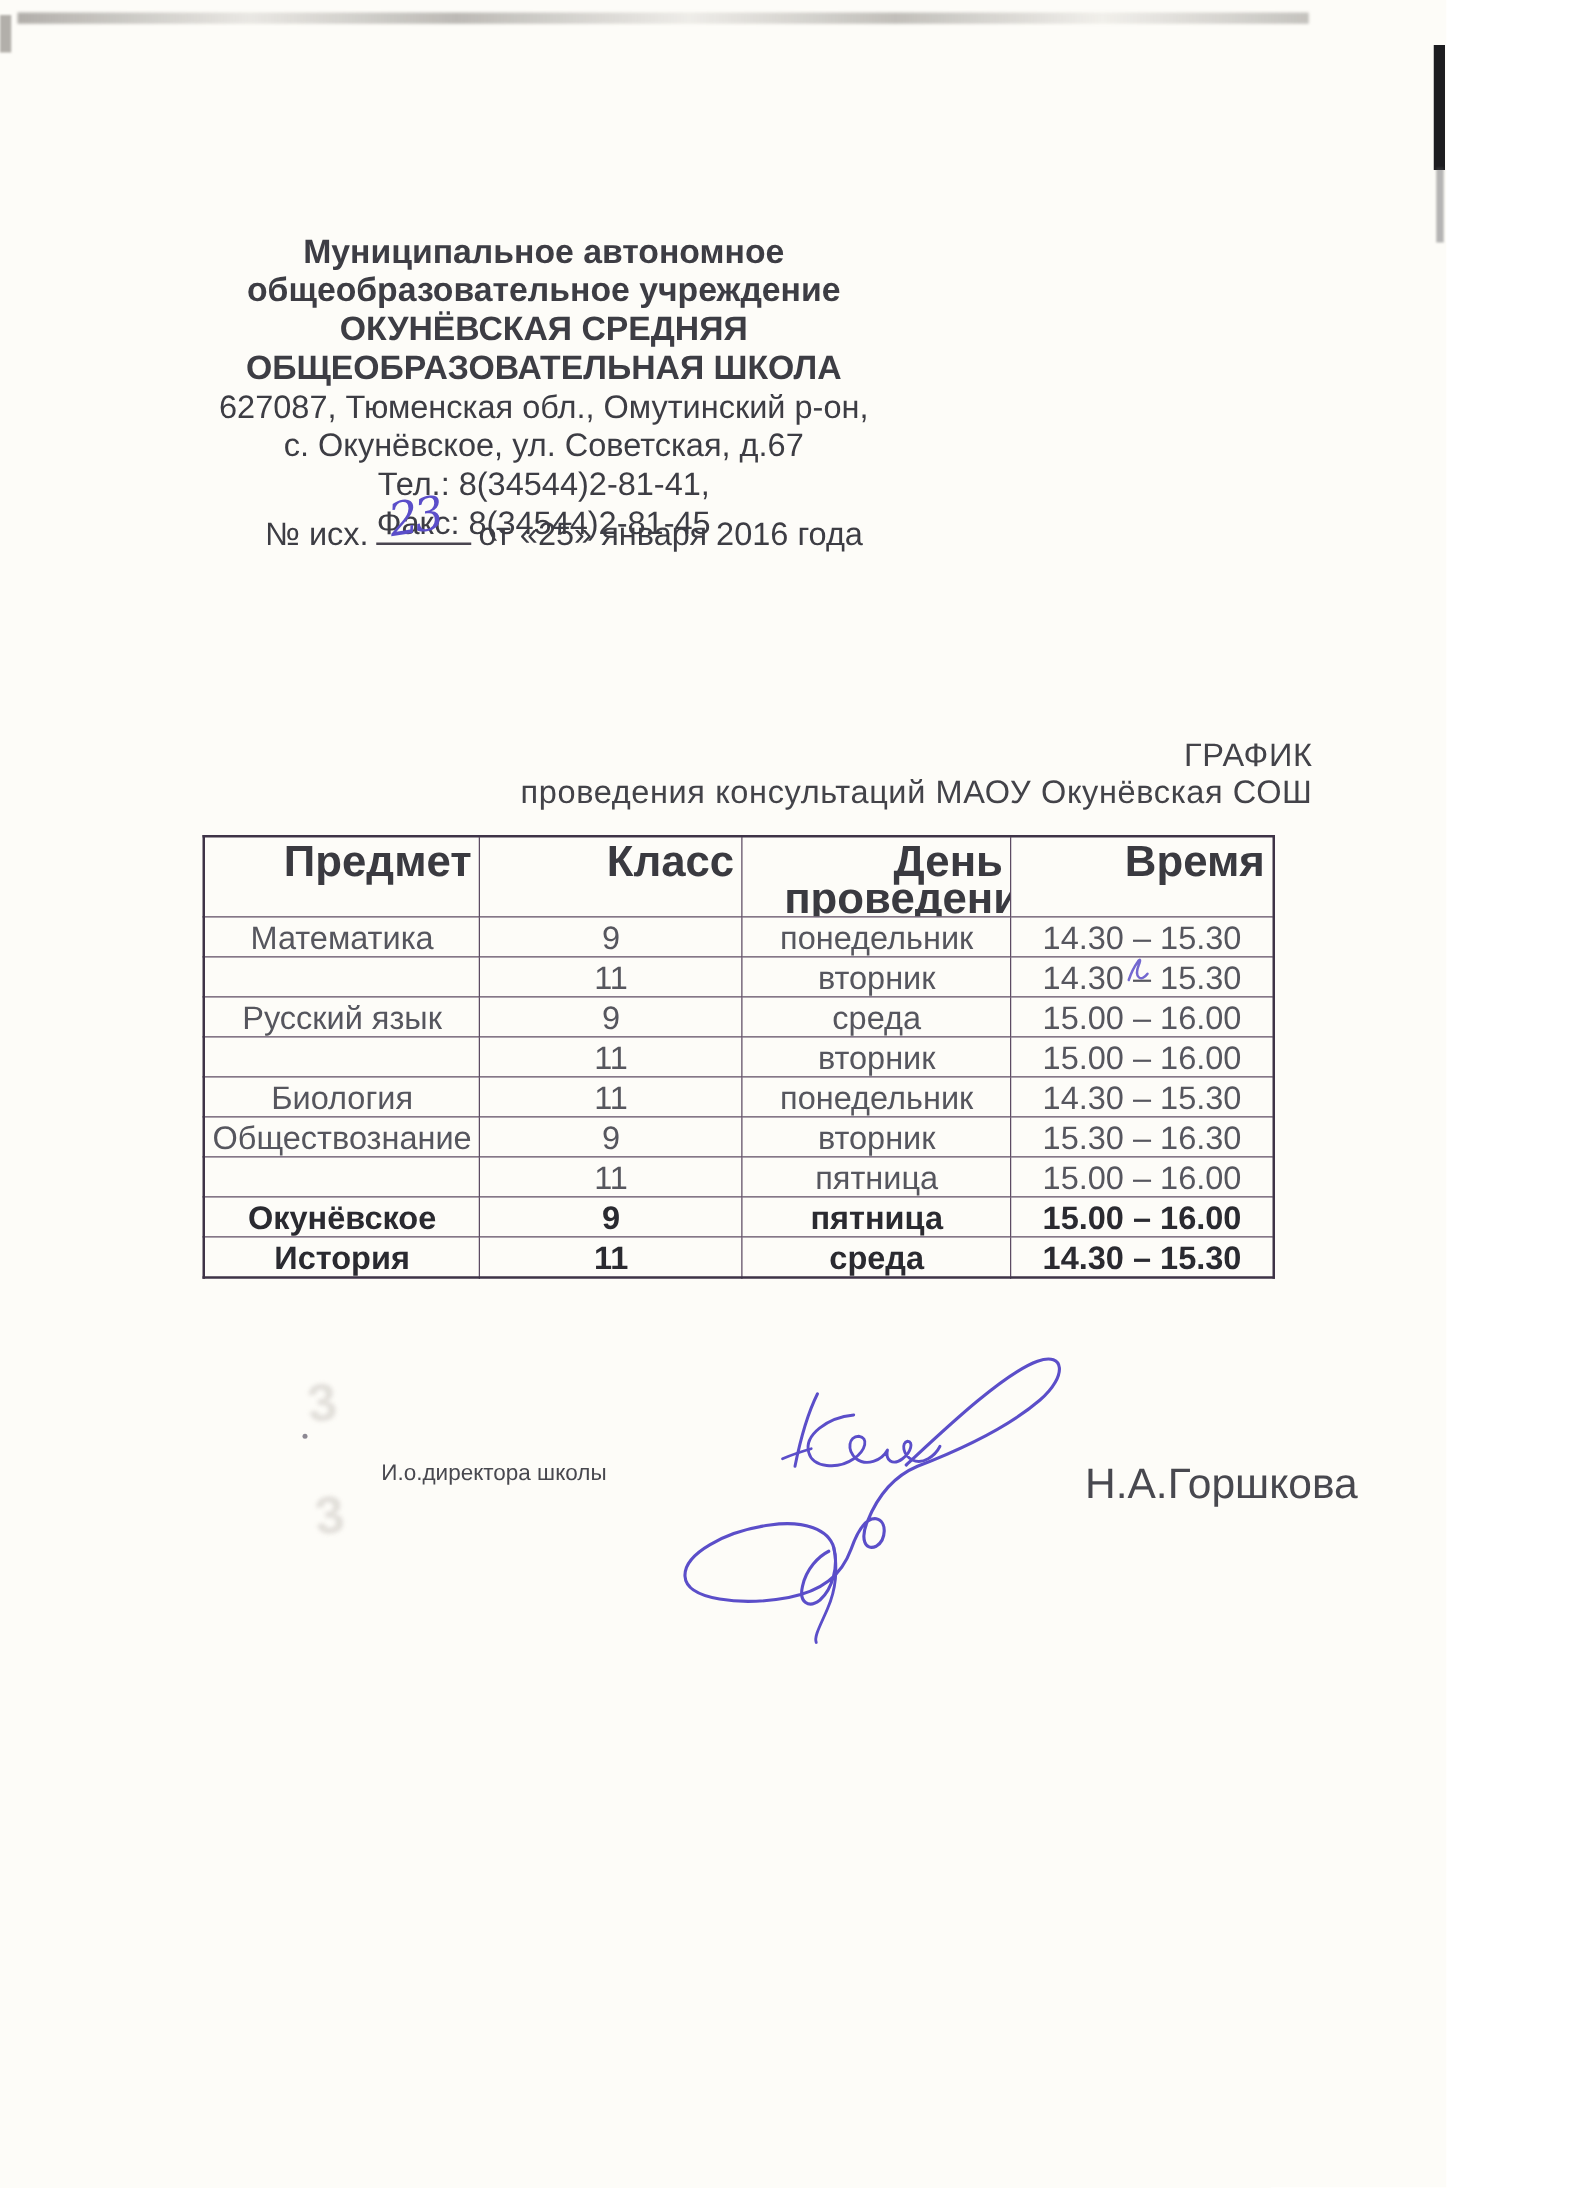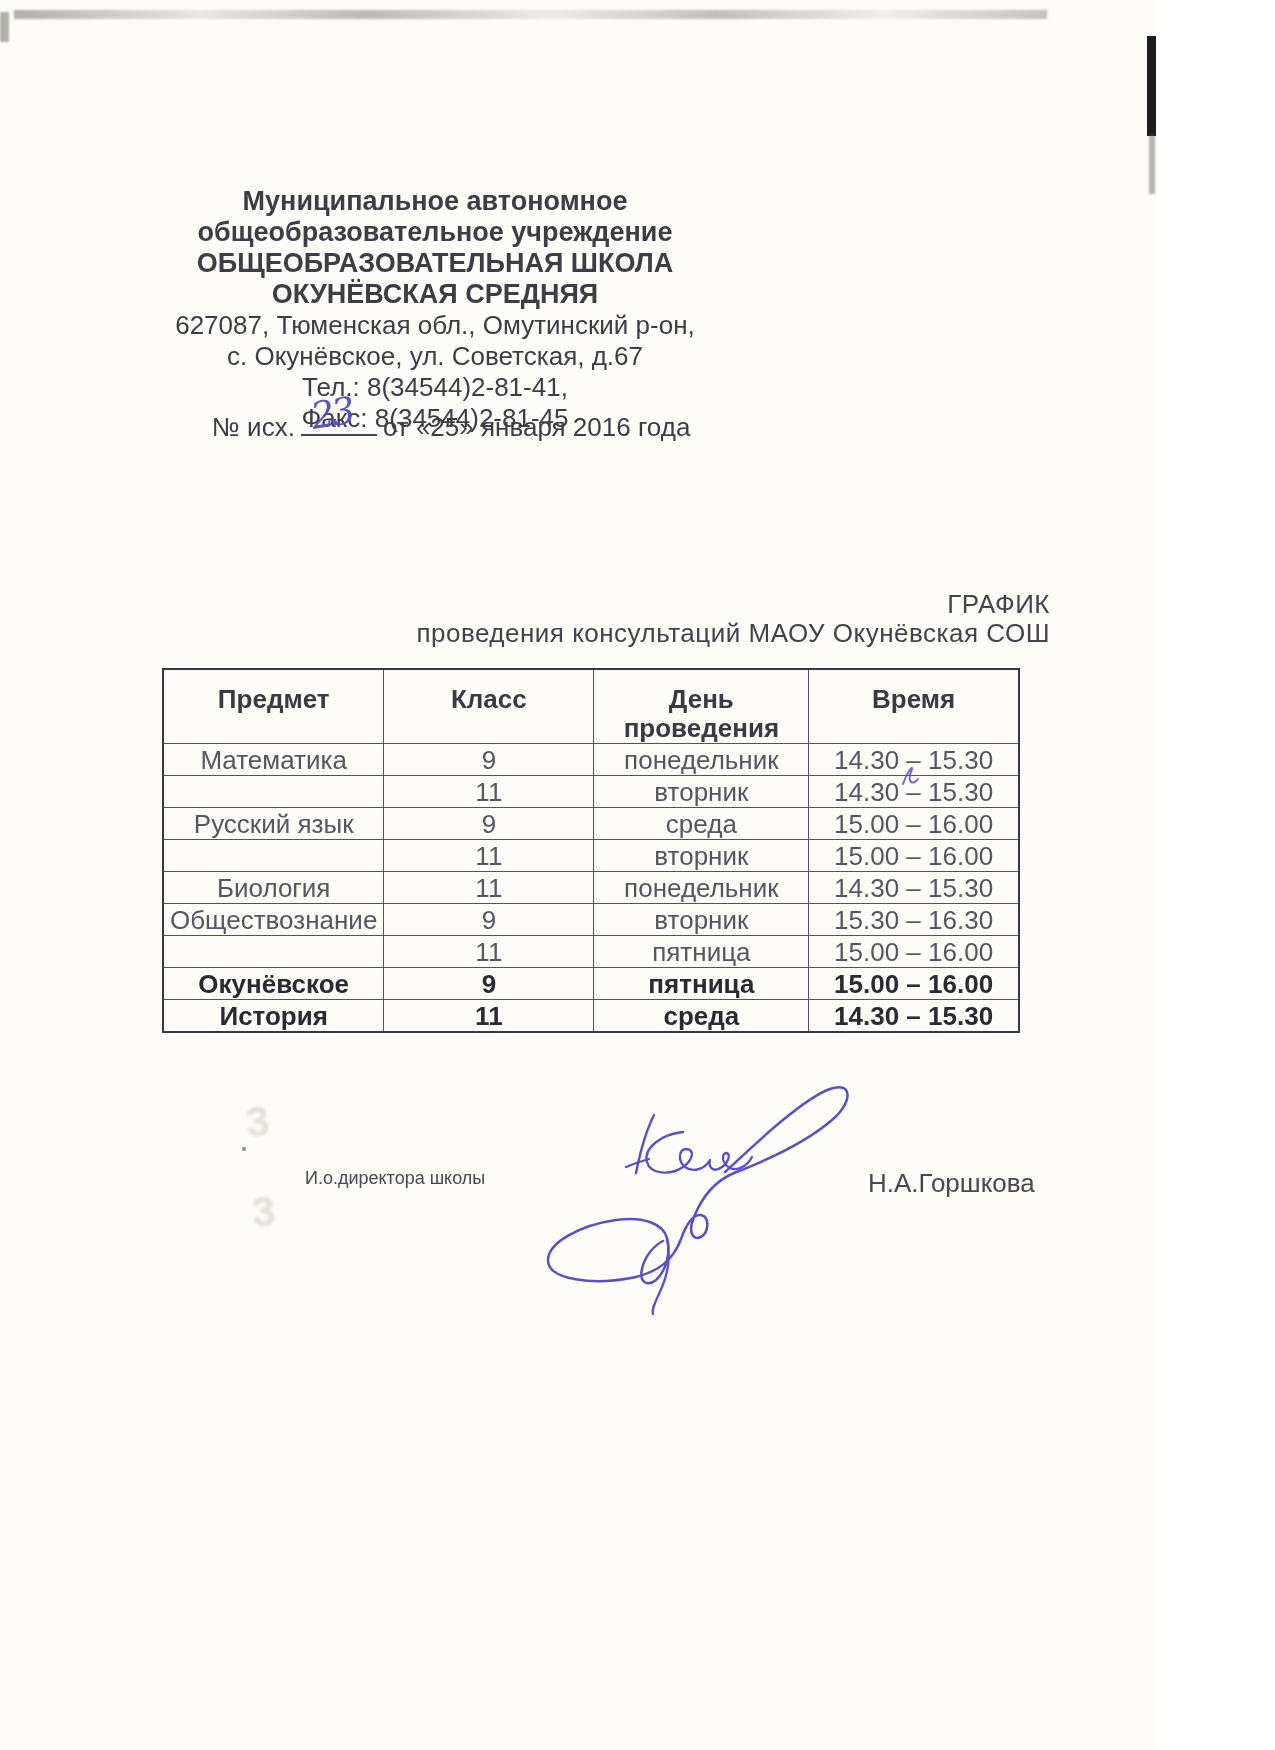--- a/index.html
+++ b/index.html
@@ -79,56 +79,56 @@
   table.sched col.c1{width:213px;}
   table.sched col.c2{width:210px;}
   table.sched col.c3{width:215px;}
   table.sched col.c4{width:210px;}
   table.sched th, table.sched td{
     border:1.6px solid #5d4b63;
     text-align:center;padding:0 6px;overflow:hidden;
   }
   table.sched{border:2.5px solid #3e3347;}
   table.sched th{
-    height:58px;vertical-align:top;padding-top:15px;
-    font-weight:700;font-size:26px;color:#3a3a40;line-height:29px;
+    height:58px;vertical-align:top;padding-top:5px;
+    font-weight:700;font-size:35px;color:#3a3a40;line-height:29px;text-align:right;
   }
   table.sched th .thw{display:inline-block;max-width:175px;}
   table.sched td{height:31px;vertical-align:middle;line-height:28px;margin-left:28px;}
   tr.strong td{font-weight:600;color:#2a2a30;}
   
   .sig-role{
     position:absolute;left:305px;top:1168px;
     font-size:18px;color:#48484f;white-space:nowrap;
   }
   .sig-name{
     position:absolute;left:868px;top:1168px;
-    font-size:26px;color:#48484f;white-space:nowrap;text-align:right;
+    font-size:34px;color:#48484f;white-space:nowrap;text-align:right;
   }
   .sig-svg{position:absolute;left:430px;top:1055px;}
   .tick-svg{position:absolute;left:895px;top:752px;}
 </style>
 </head>
 <body>
 
 <div class="page">
 
   <div class="scan-top"></div>
   <div class="scan-top-left"></div>
   <div class="scan-right"></div>
   <div class="scan-right2"></div>
   <div class="smudge" style="left:246px;top:1098px;">3</div>
   <div class="smudge" style="left:252px;top:1188px;">3</div>
   <div class="pen-dot" style="left:242px;top:1147px;"></div>
 
   <div class="letterhead">
     <div class="b">Муниципальное автономное</div>
     <div class="b">общеобразовательное учреждение</div>
+    <div class="b">ОКУНЁВСКАЯ СРЕДНЯЯ</div>
     <div class="b">ОБЩЕОБРАЗОВАТЕЛЬНАЯ ШКОЛА</div>
-    <div class="b">ОКУНЁВСКАЯ СРЕДНЯЯ</div>
     <div>627087, Тюменская обл., Омутинский р-он,</div>
     <div>с. Окунёвское, ул. Советская, д.67</div>
     <div>Тел.: 8(34544)2-81-41,</div>
     <div>Факс: 8(34544)2-81-45</div>
   </div>
 
   <div class="refline"><span>№ исх.</span><span class="blank"><span class="handnum">23</span></span><span>от «25» января 2016 года</span></div>
 
   <div class="doc-title">
     <div>ГРАФИК</div>

